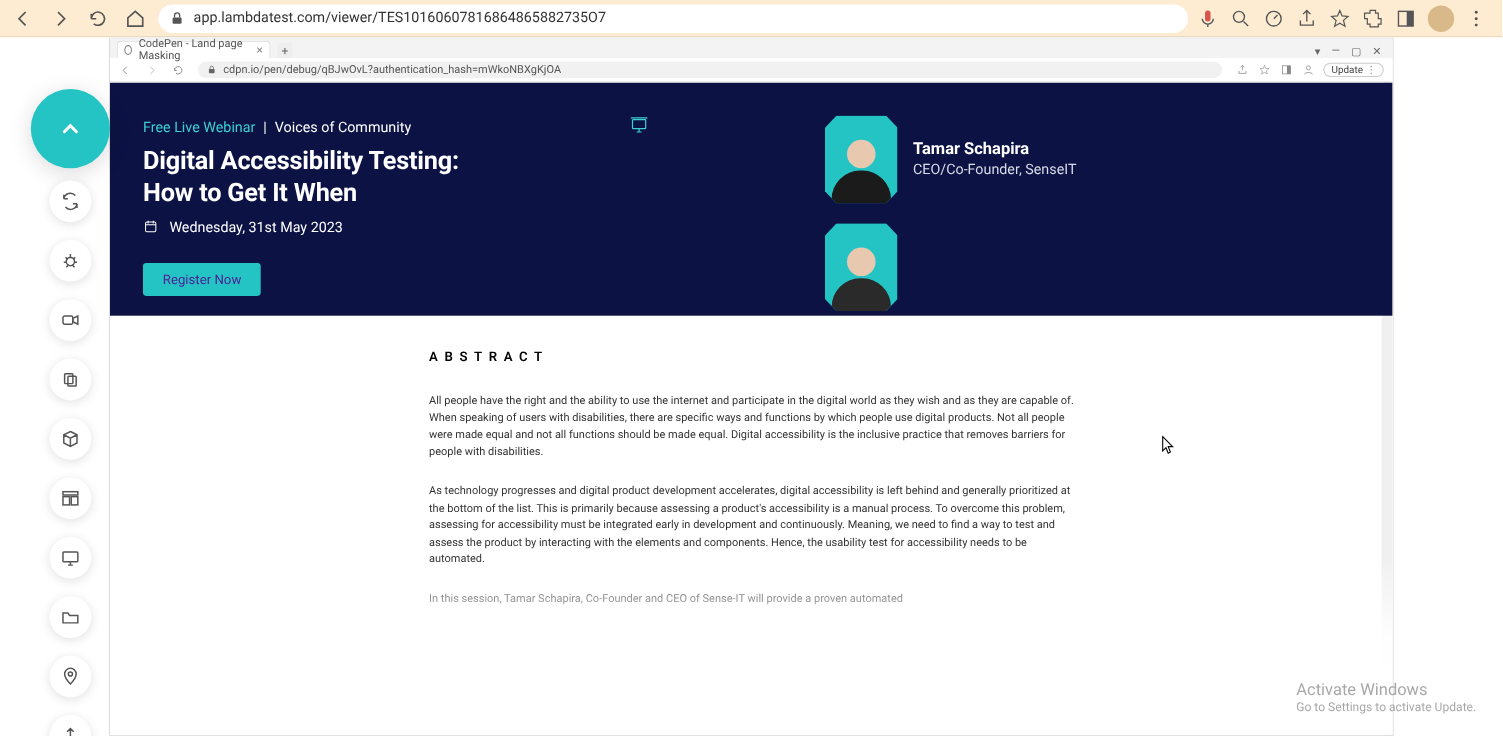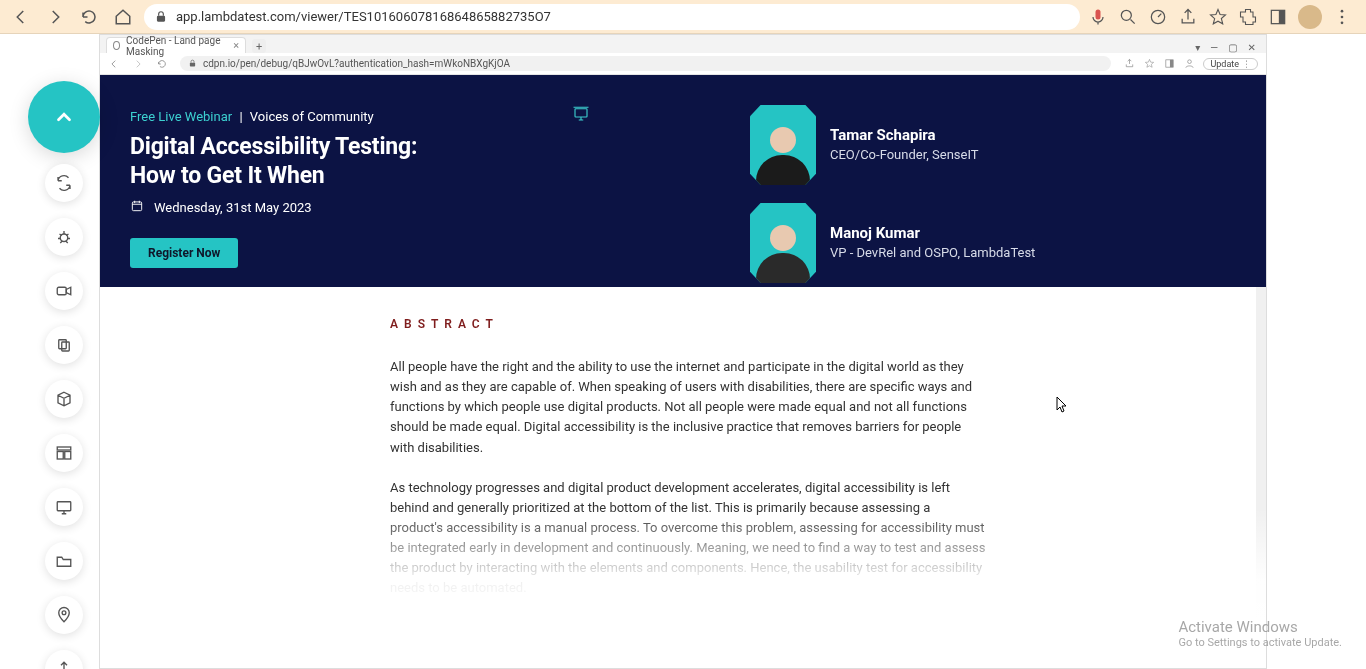--- a/index.html
+++ b/index.html
@@ -45,39 +45,39 @@
 .hero-inner { display: flex; gap: 60px; }
 .hero-left { flex: 0 0 460px; }
 .eyebrow-row { display:flex; align-items:center; gap:4px; margin-bottom: 6px; justify-content: space-between; }
 .eyebrow { font-size: 13px; }
 .eyebrow .teal { color: #3cd0d0; }
 .eyebrow .sep { color: #fff; margin: 0 4px; }
 .presentation-icon svg { width:18px; height:18px; stroke:#3cd0d0; fill:none; stroke-width:1.5; }
 .hero-title { font-size: 23px; font-weight: 700; line-height: 1.25; margin-bottom: 8px; letter-spacing: -0.2px; }
 .meta-row { display: flex; align-items: center; gap: 10px; font-size: 13px; margin-bottom: 4px; }
 .meta-icon svg { width: 14px; height: 14px; stroke:#fff; fill:none; stroke-width:1.6; }
-.register-btn { margin-top: 18px; background: #25c4c4; color: #0f172a; border: none; padding: 8px 18px; border-radius: 3px; font-size: 12px; font-weight: 700; cursor: pointer; }
+.register-btn { margin-top: 18px; background: #25c4c4; color: #4c1d95; border: none; padding: 8px 18px; border-radius: 3px; font-size: 12px; font-weight: 400; cursor: pointer; }
 .speakers { display: flex; flex-direction: column; gap: 18px; margin-left: 100px; }
 .speaker { display: flex; align-items: center; gap: 14px; }
 .speaker-photo { width: 66px; height: 80px; position: relative; }
 .speaker-photo .oct { width: 66px; height: 80px; background: #25c4c4; clip-path: polygon(16% 0, 84% 0, 100% 14%, 100% 86%, 84% 100%, 16% 100%, 0 86%, 0 14%); position: relative; overflow: hidden; }
 .speaker-photo .head { position:absolute; left:50%; top:22px; transform:translateX(-50%); width:26px; height:26px; border-radius:50%; background:#e8c9b0; }
 .speaker-photo .body { position:absolute; left:50%; bottom:-6px; transform:translateX(-50%); width:54px; height:36px; border-radius:26px 26px 0 0; background:#1b1b1b; }
 .speaker-photo.sp2 .body { background:#2a2a2a; }
 .speaker-name { font-size: 15px; font-weight: 700; margin-bottom: 2px; }
 .speaker-role { font-size: 13px; color: #d7dbe8; line-height: 1.35; }
 
 
 .inner-scroll { position:absolute; right:0; top:0; width:10px; height:100%; background:#f0f0f0; }
 .inner-thumb { position:absolute; right:1px; top:0; width:8px; height:120px; background:#c4c4c4; border-radius:2px; }
 
 
 .abstract { padding: 30px 280px 0 290px; color:#3c3c3c; }
-.abs-label { font-size: 12px; letter-spacing: 6px; font-weight: 600; color:#7f1d1d; margin-bottom: 26px; }
-.abs-p { font-size: 13px; line-height: 1.55; margin-bottom: 20px; color:#333; }
+.abs-label { font-size: 12px; letter-spacing: 6px; font-weight: 600; color:#000000; margin-bottom: 26px; }
+.abs-p { font-size: 10px; line-height: 1.55; margin-bottom: 20px; color:#333; }
 
 
 .fade { position:absolute; left:0; right:0; bottom:0; height:160px; background:linear-gradient(to bottom, rgba(255,255,255,0), rgba(255,255,255,0.92) 45%, #fff 70%); pointer-events:none; }
 
 
 .watermark { position:absolute; right:24px; bottom:20px; text-align:left; color:rgba(120,120,120,0.65); z-index:40; pointer-events:none; }
 .watermark .l1 { font-size:15px; }
 .watermark .l2 { font-size:11px; }
 
 
@@ -347,24 +347,20 @@
                 <div class="speaker-role">CEO/Co-Founder, SenseIT</div>
               </div>
             </div>
             <div class="speaker">
               <div class="speaker-photo sp2">
                   <div class="oct">
                     <div class="head"></div>
                     <div class="body"></div>
                   </div>
                 </div>
-              <div>
-                <div class="speaker-name">Manoj Kumar</div>
-                <div class="speaker-role">VP - DevRel and OSPO, LambdaTest</div>
-              </div>
             </div>
           </div>
         </div>
       </div>
 
       <div class="abstract">
         <div class="abs-label">ABSTRACT</div>
         <p class="abs-p">All people have the right and the ability to use the internet and participate in the digital world as they wish and as they are capable of. When speaking of users with disabilities, there are specific ways and functions by which people use digital products. Not all people were made equal and not all functions should be made equal. Digital accessibility is the inclusive practice that removes barriers for people with disabilities.</p>
         <p class="abs-p">As technology progresses and digital product development accelerates, digital accessibility is left behind and generally prioritized at the bottom of the list. This is primarily because assessing a product's accessibility is a manual process. To overcome this problem, assessing for accessibility must be integrated early in development and continuously. Meaning, we need to find a way to test and assess the product by interacting with the elements and components. Hence, the usability test for accessibility needs to be automated.</p>
         <p class="abs-p">In this session, Tamar Schapira, Co-Founder and CEO of Sense-IT will provide a proven automated</p>

